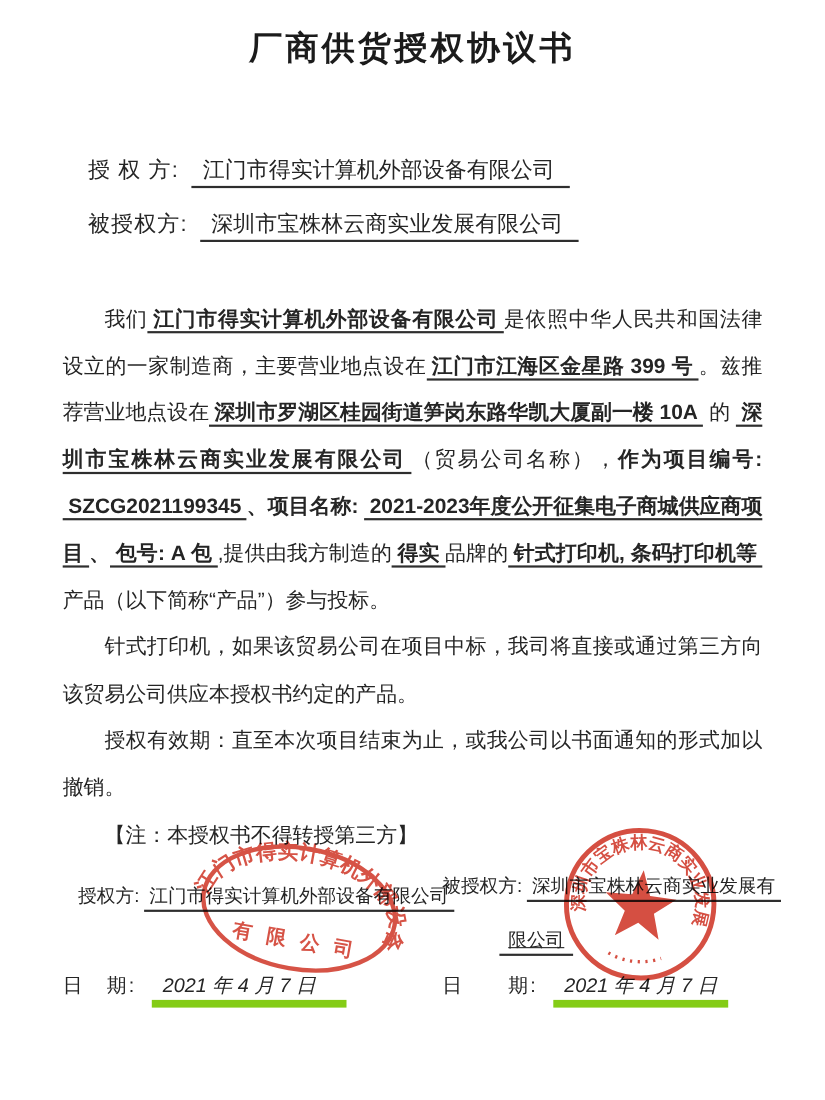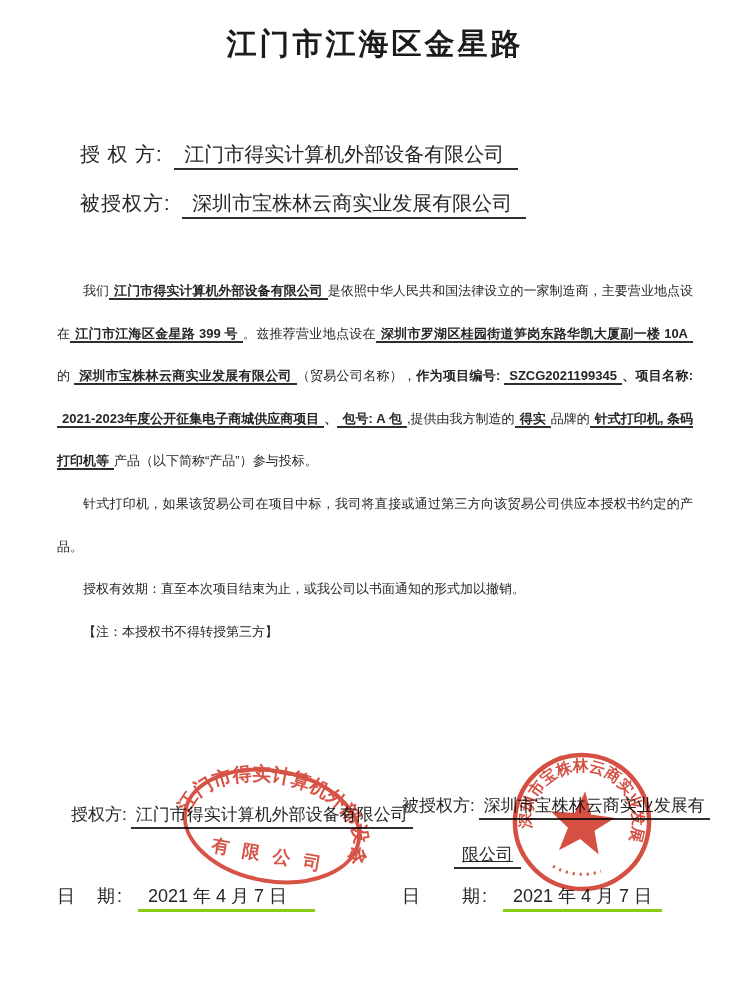--- a/index.html
+++ b/index.html
@@ -18,44 +18,44 @@
     text-align:center;
     font-size:30px;
     font-weight:bold;
     letter-spacing:3px;
     color:#1b1b1b;
   }
   .parties{margin:76px 0 0 80px;}
   .party-row{height:30px;margin-bottom:19px;font-size:20px;font-weight:normal;white-space:nowrap;}
   .party-label{letter-spacing:1px;margin-right:6px;}
   .party-value{border-bottom:2px solid #2e2e2e;padding:2px 14px 3px 10px;}
-  .body-text{margin:50px 57px 0 57px;font-size:13px;line-height:42.6px;text-align:justify;}
+  .body-text{margin:50px 57px 0 57px;font-size:19px;line-height:42.6px;text-align:justify;}
   .body-text p{margin:0;text-indent:2em;}
   .u{border-bottom:2px solid #2e2e2e;padding:0 5px;}
   .b{font-weight:bold;}
   .sig-left{position:absolute;left:71px;top:803px;font-size:17px;white-space:nowrap;}
   .sig-right{position:absolute;left:402px;top:794px;font-size:17px;white-space:nowrap;}
   .sig-label{margin-right:4px;}
   .sig-value{border-bottom:2px solid #2e2e2e;padding:2px 5px 3px 5px;}
   .sig-line2{margin:26px 0 0 52px;text-decoration:underline;}
   .sig-line2 .sig-value{padding:2px 8px 3px 8px;}
   .date-left{position:absolute;left:57px;top:884px;font-size:18px;white-space:nowrap;}
   .date-right{position:absolute;left:402px;top:884px;font-size:18px;white-space:nowrap;}
   .date-label{margin-right:14px;letter-spacing:2px;}
-  .date-value{border-bottom:3px solid #84cc16;padding:2px 28px 3px 10px;}
+  .date-value{border-bottom:7px solid #84cc16;padding:2px 28px 3px 10px;font-style:italic;}
   .date-right .date-value{padding:2px 10px 3px 10px;}
   .stamp{position:absolute;mix-blend-mode:multiply;pointer-events:none;}
   .stamp text{font-family:"Liberation Sans", sans-serif;font-weight:bold;}
 </style>
 </head>
 <body>
 
 <div class="page">
 
-  <h1 class="doc-title">江门市江海区金星路</h1>
+  <h1 class="doc-title">厂商供货授权协议书</h1>
 
   <div class="parties">
     <div class="party-row">
       <span class="party-label">授 权 方:</span>
       <span class="party-value">江门市得实计算机外部设备有限公司</span>
     </div>
     <div class="party-row">
       <span class="party-label">被授权方:</span>
       <span class="party-value">深圳市宝株林云商实业发展有限公司</span>
     </div>

